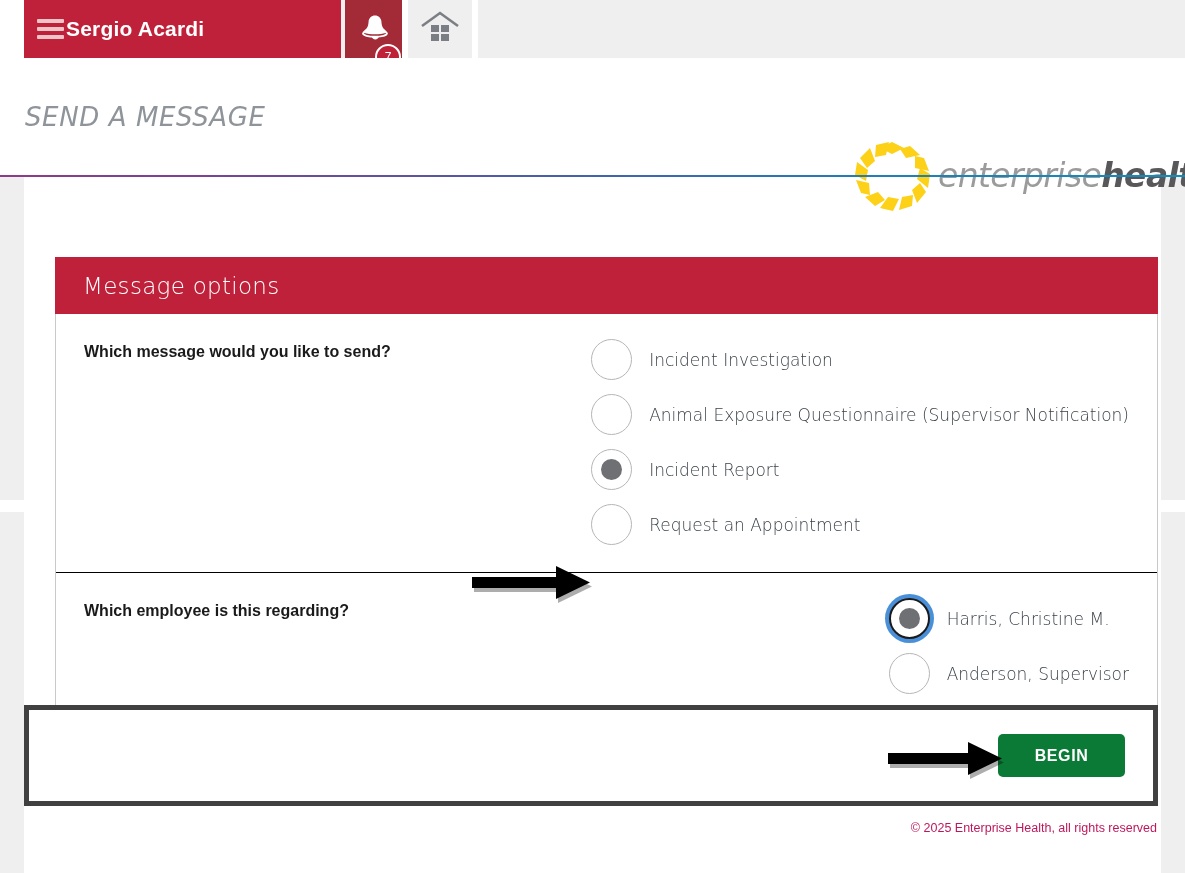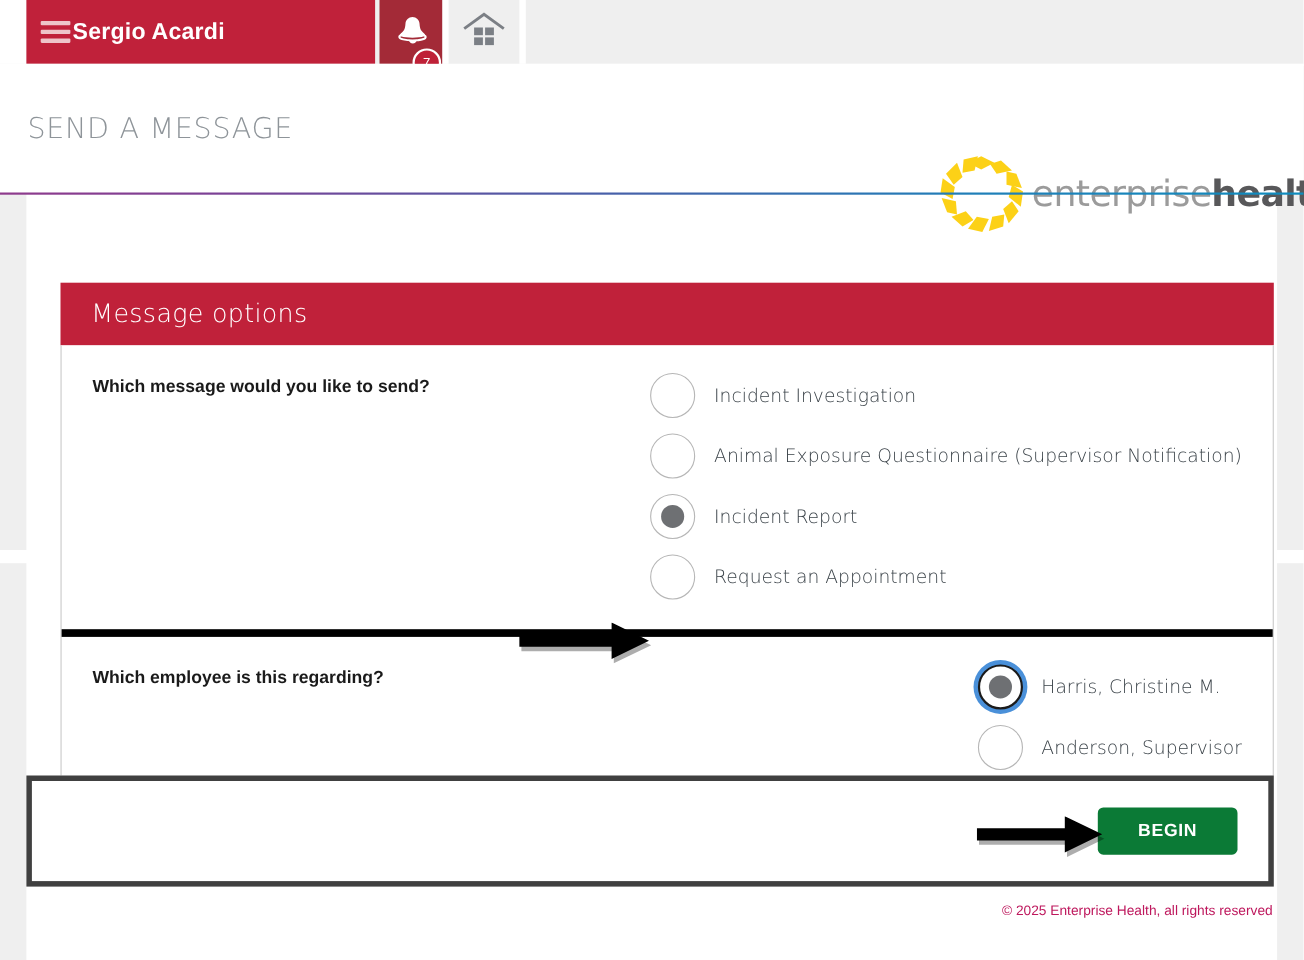--- a/index.html
+++ b/index.html
@@ -72,20 +72,21 @@
   }
   .tile-gap2 {
     position: absolute; left: 472px; top: 0; width: 6px; height: 58px;
     background: #ffffff;
   }
 
   
   .title-row {
     position: absolute; left: 0; top: 58px; width: 1185px; height: 118px;
     background: #ffffff;
+    font-style: italic;
   }
   .page-title {
     position: absolute; left: 25px; top: 44px;
     font-size: 26px; color: #8e9499; letter-spacing: 0.6px;
     font-family: "DejaVu Sans", sans-serif; font-weight: 300;
   }
   
   .logo { position: absolute; left: 848px; top: 82px; width: 310px; height: 72px; }
   .logo-text {
     position: absolute; left: 90px; top: 16px;
@@ -112,21 +113,21 @@
   }
   .card-body {
     background: #ffffff;
     border: 1px solid #c9c9c9; border-top: none;
     padding: 0;
   }
 
   .qgroup {
     display: flex; padding: 18px 28px 20px 28px;
   }
-  .qgroup + .qgroup { border-top: 7px solid #000000; }
+  .qgroup + .qgroup { border-top: 1px solid #000000; }
   .qlabel {
     width: 330px; flex: none;
     font-size: 16px; font-weight: bold; color: #1a1a1a;
     padding-top: 10px; line-height: 1.3;
   }
   .qspacer { flex: 1 1 auto; }
   .options { flex: none; }
   .option-row {
     display: flex; align-items: center; height: 55px; cursor: pointer;
   }

